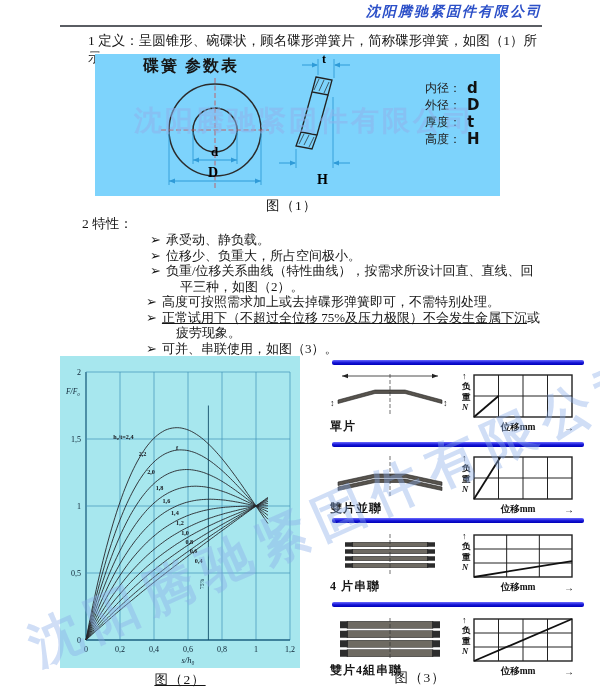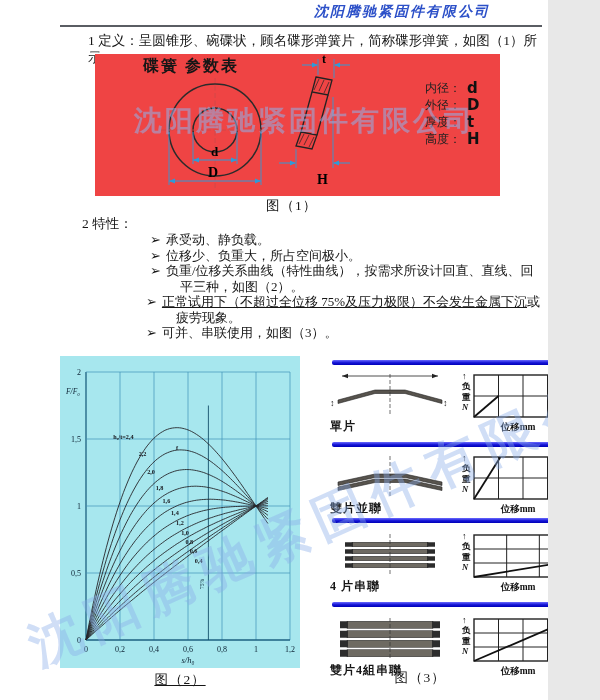--- a/index.html
+++ b/index.html
@@ -1,24 +1,24 @@
 <!DOCTYPE html>
 <html><head>
 <meta charset="utf-8">
 <style>
   html,body{margin:0;padding:0;background:#e8e8e8;}
-  .page{position:relative;width:548px;height:700px;background:#ffffff;overflow:hidden;
+  .page{position:relative;width:600px;height:700px;background:#ffffff;overflow:hidden;
         font-family:"Liberation Serif",serif;color:#161616;}
   
   .company{position:absolute;top:3px;right:58px;font-size:14px;font-weight:bold;font-style:italic;
            letter-spacing:2px;}
   .head-rule{position:absolute;top:25px;left:60px;width:482px;border-top:2px solid #5a5d63;}
   .definition{position:absolute;top:32px;left:88px;width:470px;font-size:13.5px;line-height:17px;}
   
-  .fig1{position:absolute;left:95px;top:54px;width:405px;height:142px;background:#ef4444;}
+  .fig1{position:absolute;left:95px;top:54px;width:405px;height:142px;background:#7dd3fc;}
   .fig1-title{position:absolute;left:48px;top:2px;font-size:16px;font-weight:bold;letter-spacing:2px;}
   .fig1-legend{position:absolute;left:330px;top:26px;}
   .legend-row{height:17px;font-size:12px;color:#222;display:flex;align-items:flex-end;}
   .legend-sym{font-family:"DejaVu Sans",sans-serif;font-weight:bold;font-size:15px;margin-left:6px;color:#111;}
   .caption{position:absolute;font-size:13.5px;letter-spacing:1px;}
   .cap1{left:266px;top:197px;}
   .cap2{left:140px;top:671px;width:80px;text-align:center;text-decoration:underline;}
   .cap3{left:378px;top:669px;width:84px;text-align:center;}
   
   .sec2{position:absolute;left:82px;top:215px;font-size:13.5px;}
@@ -122,20 +122,21 @@
         </div>
     </div>
   </div>
   <div class="caption cap1">图（1）</div>
 
   <div class="sec2">2 特性：</div>
   <div class="char-list" id="char-list">
       <div class="char-item more"><span class="bullet">➢</span><span>承受动、静负载。</span></div>
       <div class="char-item more"><span class="bullet">➢</span><span>位移少、负重大，所占空间极小。</span></div>
       <div class="char-item more"><span class="bullet">➢</span><span>负重/位移关系曲线（特性曲线），按需求所设计回直、直线、回平三种，如图（2）。</span></div>
+      <div class="char-item"><span class="bullet">➢</span><span>高度可按照需求加上或去掉碟形弹簧即可，不需特别处理。</span></div>
       <div class="char-item"><span class="bullet">➢</span><u>正常试用下（不超过全位移 75%及压力极限）不会发生金属下沉</u><span>或疲劳现象。</span></div>
       <div class="char-item"><span class="bullet">➢</span><span>可并、串联使用，如图（3）。</span></div>
     </div>
 
   <div class="fig2">
     <svg id="fig2-svg" width="240" height="312">
         <rect x="0" y="0" width="240" height="312" fill="#a7e7ee"></rect>
         <line x1="26" y1="16" x2="26" y2="284" stroke="#1d6080" stroke-width="1.3"></line>
         <line x1="60" y1="16" x2="60" y2="284" stroke="#3f93b8" stroke-width="0.7"></line>
         <line x1="94" y1="16" x2="94" y2="284" stroke="#3f93b8" stroke-width="0.7"></line>

